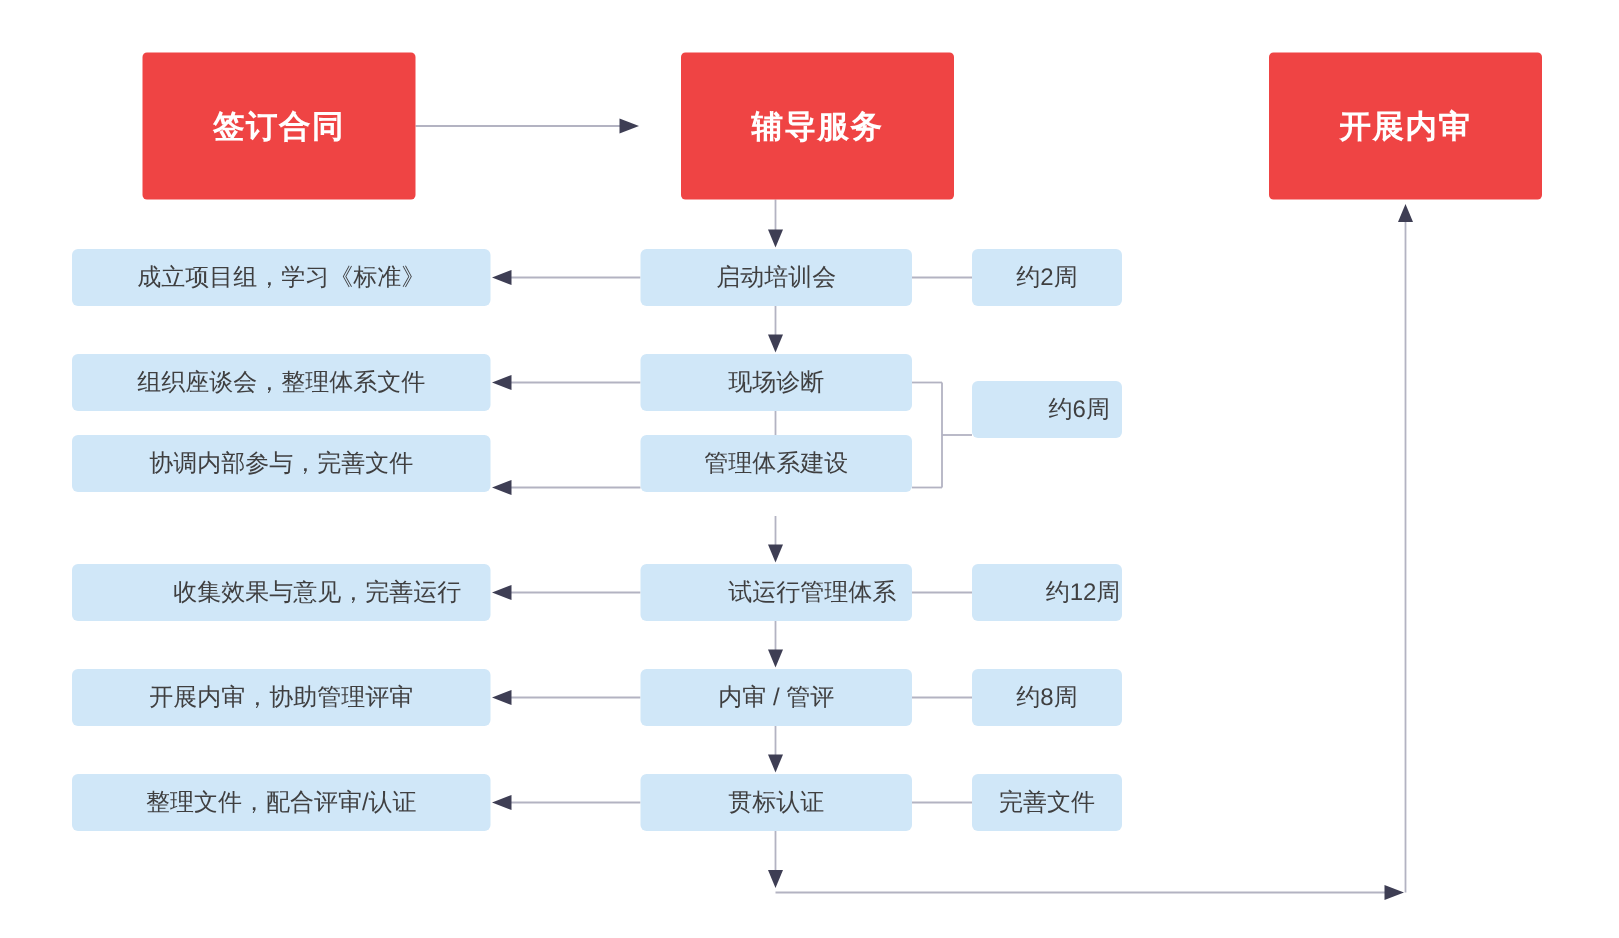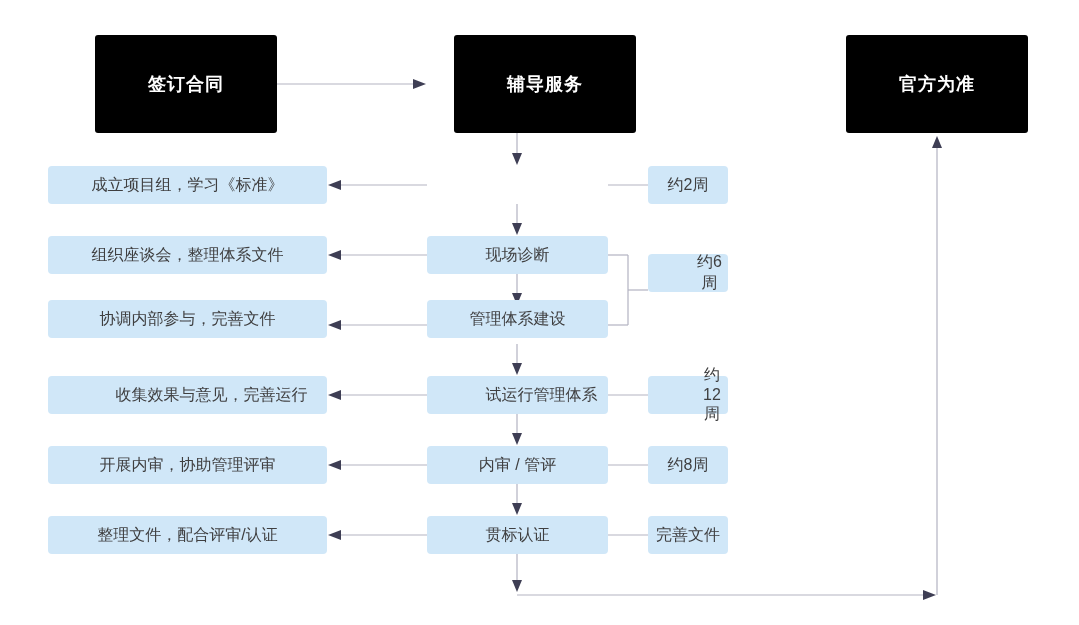--- a/index.html
+++ b/index.html
@@ -29,41 +29,41 @@
     align-items: center;
     justify-content: center;
     box-sizing: border-box;
     text-align: center;
     z-index: 1;
   }
   .phase-box {
     width: 182px;
     height: 98px;
     top: 35px;
-    background: #000000;
+    background: #ef4444;
     color: #ffffff;
-    font-size: 18px;
+    font-size: 21px;
     font-weight: bold;
     letter-spacing: 1px;
     border-radius: 3px;
   }
   .light-box {
     height: 38px;
     background: #d0e7f8;
     color: #3f3f40;
     font-size: 16px;
     border-radius: 4px;
   }
   .task-box { left: 48px;  width: 279px; }
   .step-box { left: 427px; width: 181px; }
-  .dur-box  { left: 648px; width: 80px; }
+  .dur-box  { left: 648px; width: 100px; }
 
   .r0 { top: 166px; justify-content: center; }
   .r1 { top: 236px; }
-  .r2 { top: 300px; }
+  .r2 { top: 290px; }
   .r3 { top: 376px; padding-left: 48px; }
   .r4 { top: 446px; }
   .r5 { top: 516px; }
   .r-mid { top: 254px; padding-left: 43px; } 
 
   .phase-1 { left: 95px; }
   .phase-2 { left: 426px; margin-left: 28px; }
   .phase-3 { left: 846px; }
 
   .conn-line {
@@ -160,21 +160,21 @@
     </g>
   </svg>
 
   <div class="box phase-box phase-1">
     <span>签订合同</span>
   </div>
   <div class="box phase-box phase-2">
     <span>辅导服务</span>
   </div>
   <div class="box phase-box phase-3">
-    <span>官方为准</span>
+    <span>开展内审</span>
   </div>
 
   <div class="box light-box task-box r0">
     <span>成立项目组，学习《标准》</span>
   </div>
   <div class="box light-box task-box r1">
     <span>组织座谈会，整理体系文件</span>
   </div>
   <div class="box light-box task-box r2">
     <span>协调内部参与，完善文件</span>
@@ -182,20 +182,23 @@
   <div class="box light-box task-box r3">
     <span>收集效果与意见，完善运行</span>
   </div>
   <div class="box light-box task-box r4">
     <span>开展内审，协助管理评审</span>
   </div>
   <div class="box light-box task-box r5">
     <span>整理文件，配合评审/认证</span>
   </div>
 
+  <div class="box light-box step-box r0">
+    <span>启动培训会</span>
+  </div>
   <div class="box light-box step-box r1">
     <span>现场诊断</span>
   </div>
   <div class="box light-box step-box r2">
     <span>管理体系建设</span>
   </div>
   <div class="box light-box step-box r3">
     <span>试运行管理体系</span>
   </div>
   <div class="box light-box step-box r4">

